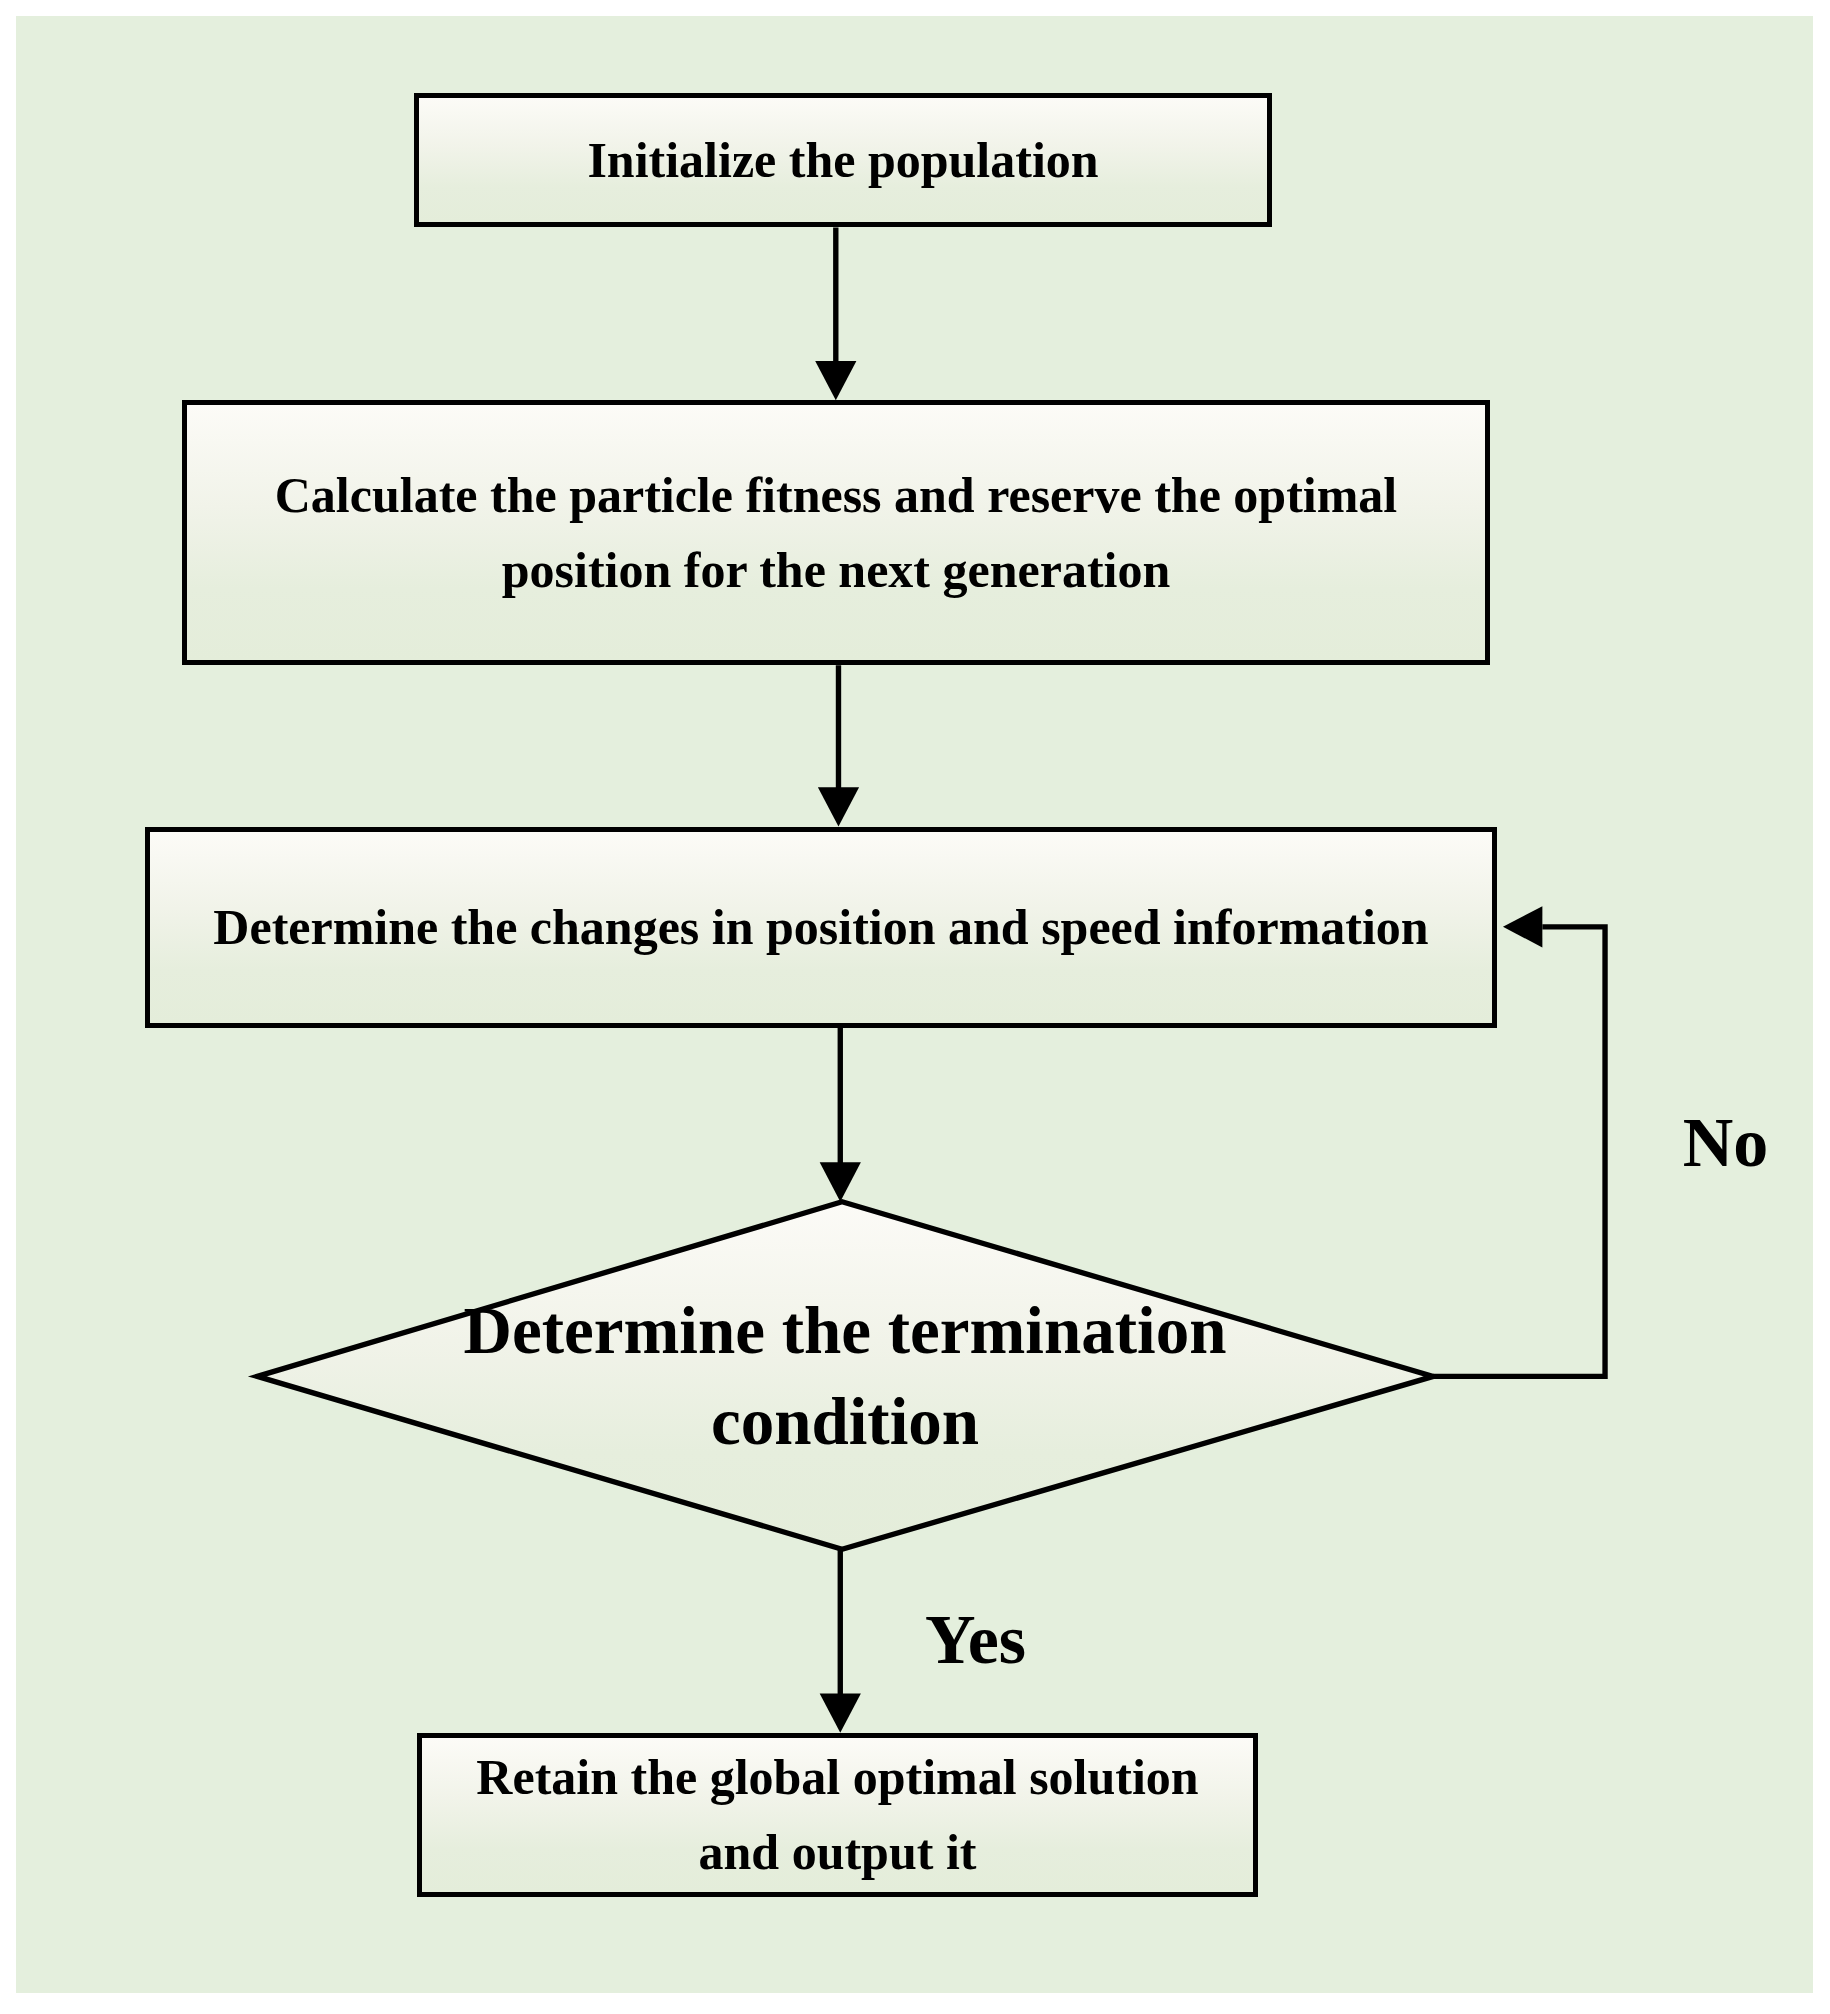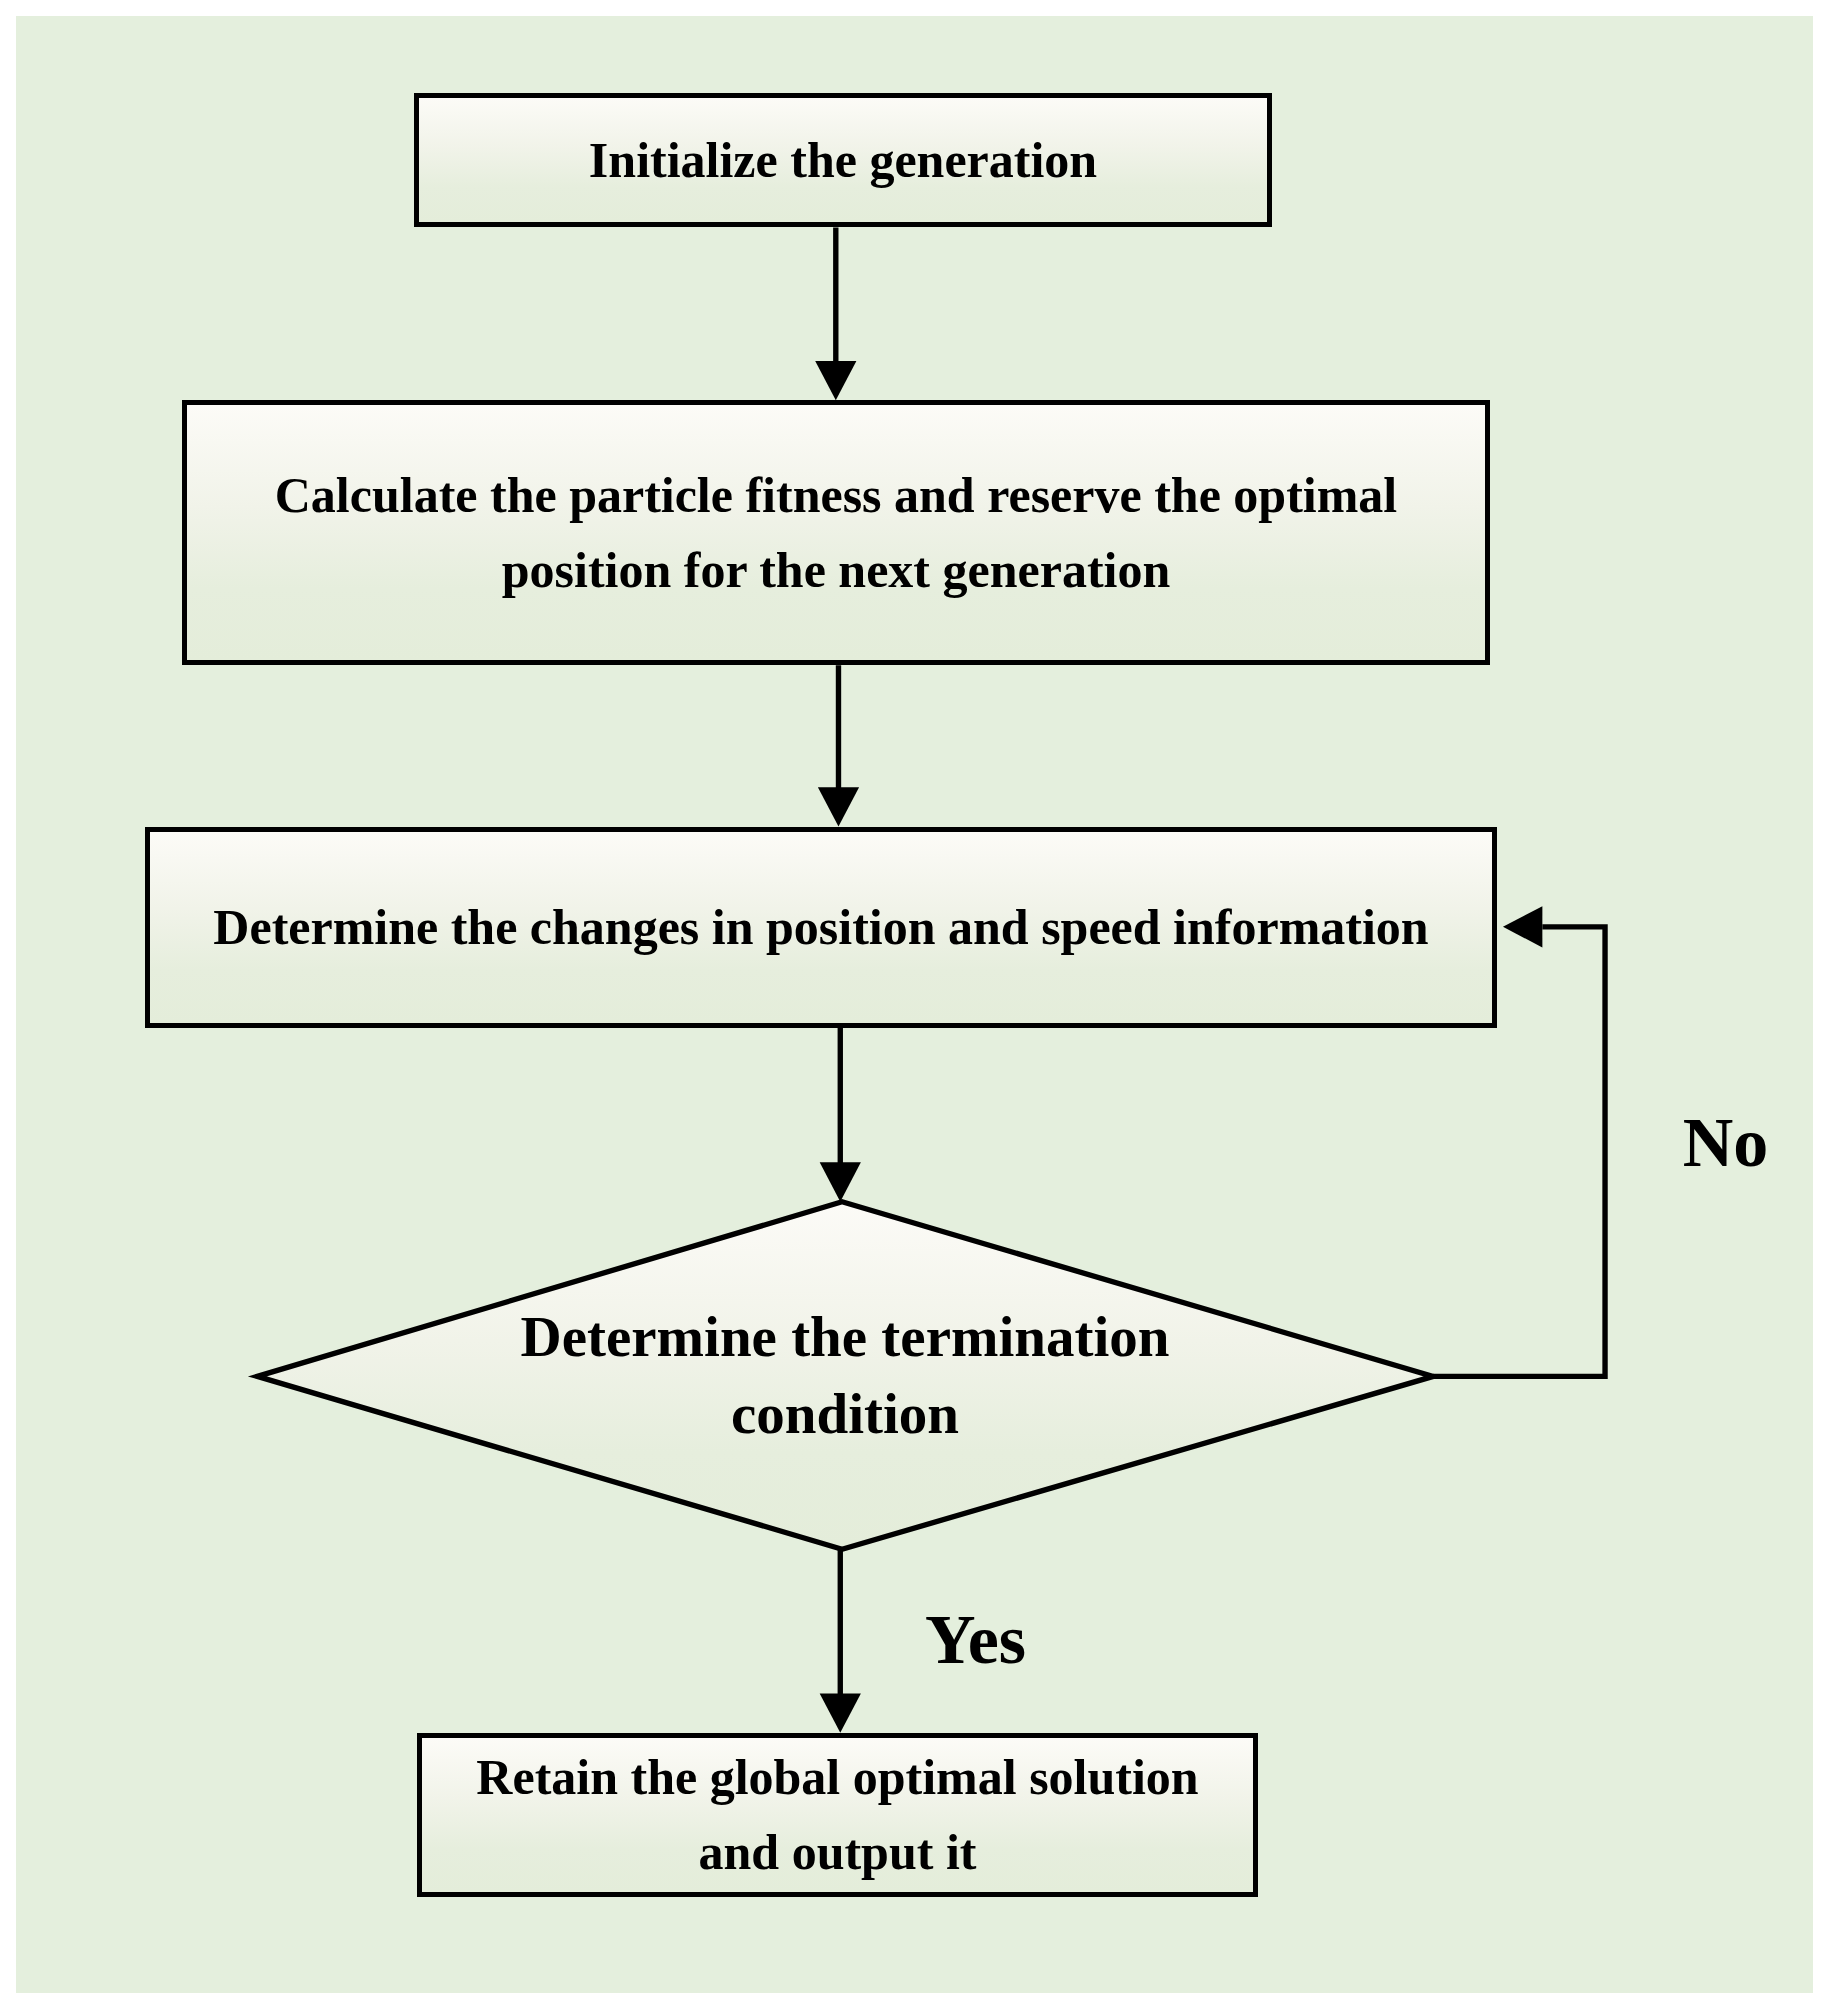--- a/index.html
+++ b/index.html
@@ -42,21 +42,21 @@
   .node-retain       { left: 417px;  top: 1733px; width: 841px;  height: 164px; padding: 0 18px; justify-content: center; }
   .diamond-label {
     position: absolute;
     left: 442px; top: 1257px;
     width: 806px; height: 237px;
     display: flex;
     align-items: center;
     justify-content: center;
     text-align: center;
     font-weight: 700;
-    font-size: 57px;
+    font-size: 67px;
     line-height: 1.35;
   }
   .edge-label {
     position: absolute;
     width: 269px; height: 90px;
     display: flex;
     align-items: center;
     justify-content: center;
     font-weight: 700;
     font-size: 70px;
@@ -104,21 +104,21 @@
 
     <g>
       <polyline points="1600,1537 1792,1537 1792,1035 1722,1035" fill="none" stroke="#000000" stroke-width="6"></polyline>
       <polygon points="1678,1035 1722,1012 1722,1058" fill="#000000"></polygon>
     </g>
 
     <polygon points="940,1342 1600,1537 940,1730 287,1537" fill="url(#diamondGrad)" stroke="#000000" stroke-width="6"></polygon>
   </svg>
 
   <div class="node node-initialize">
-    <span>Initialize the generation</span>
+    <span>Initialize the population</span>
   </div>
 
   <div class="node node-calculate">
     <span>Calculate the particle fitness and reserve the optimal position for the next generation</span>
   </div>
 
   <div class="node node-determine">
     <span>Determine the changes in position and speed information</span>
   </div>
 

